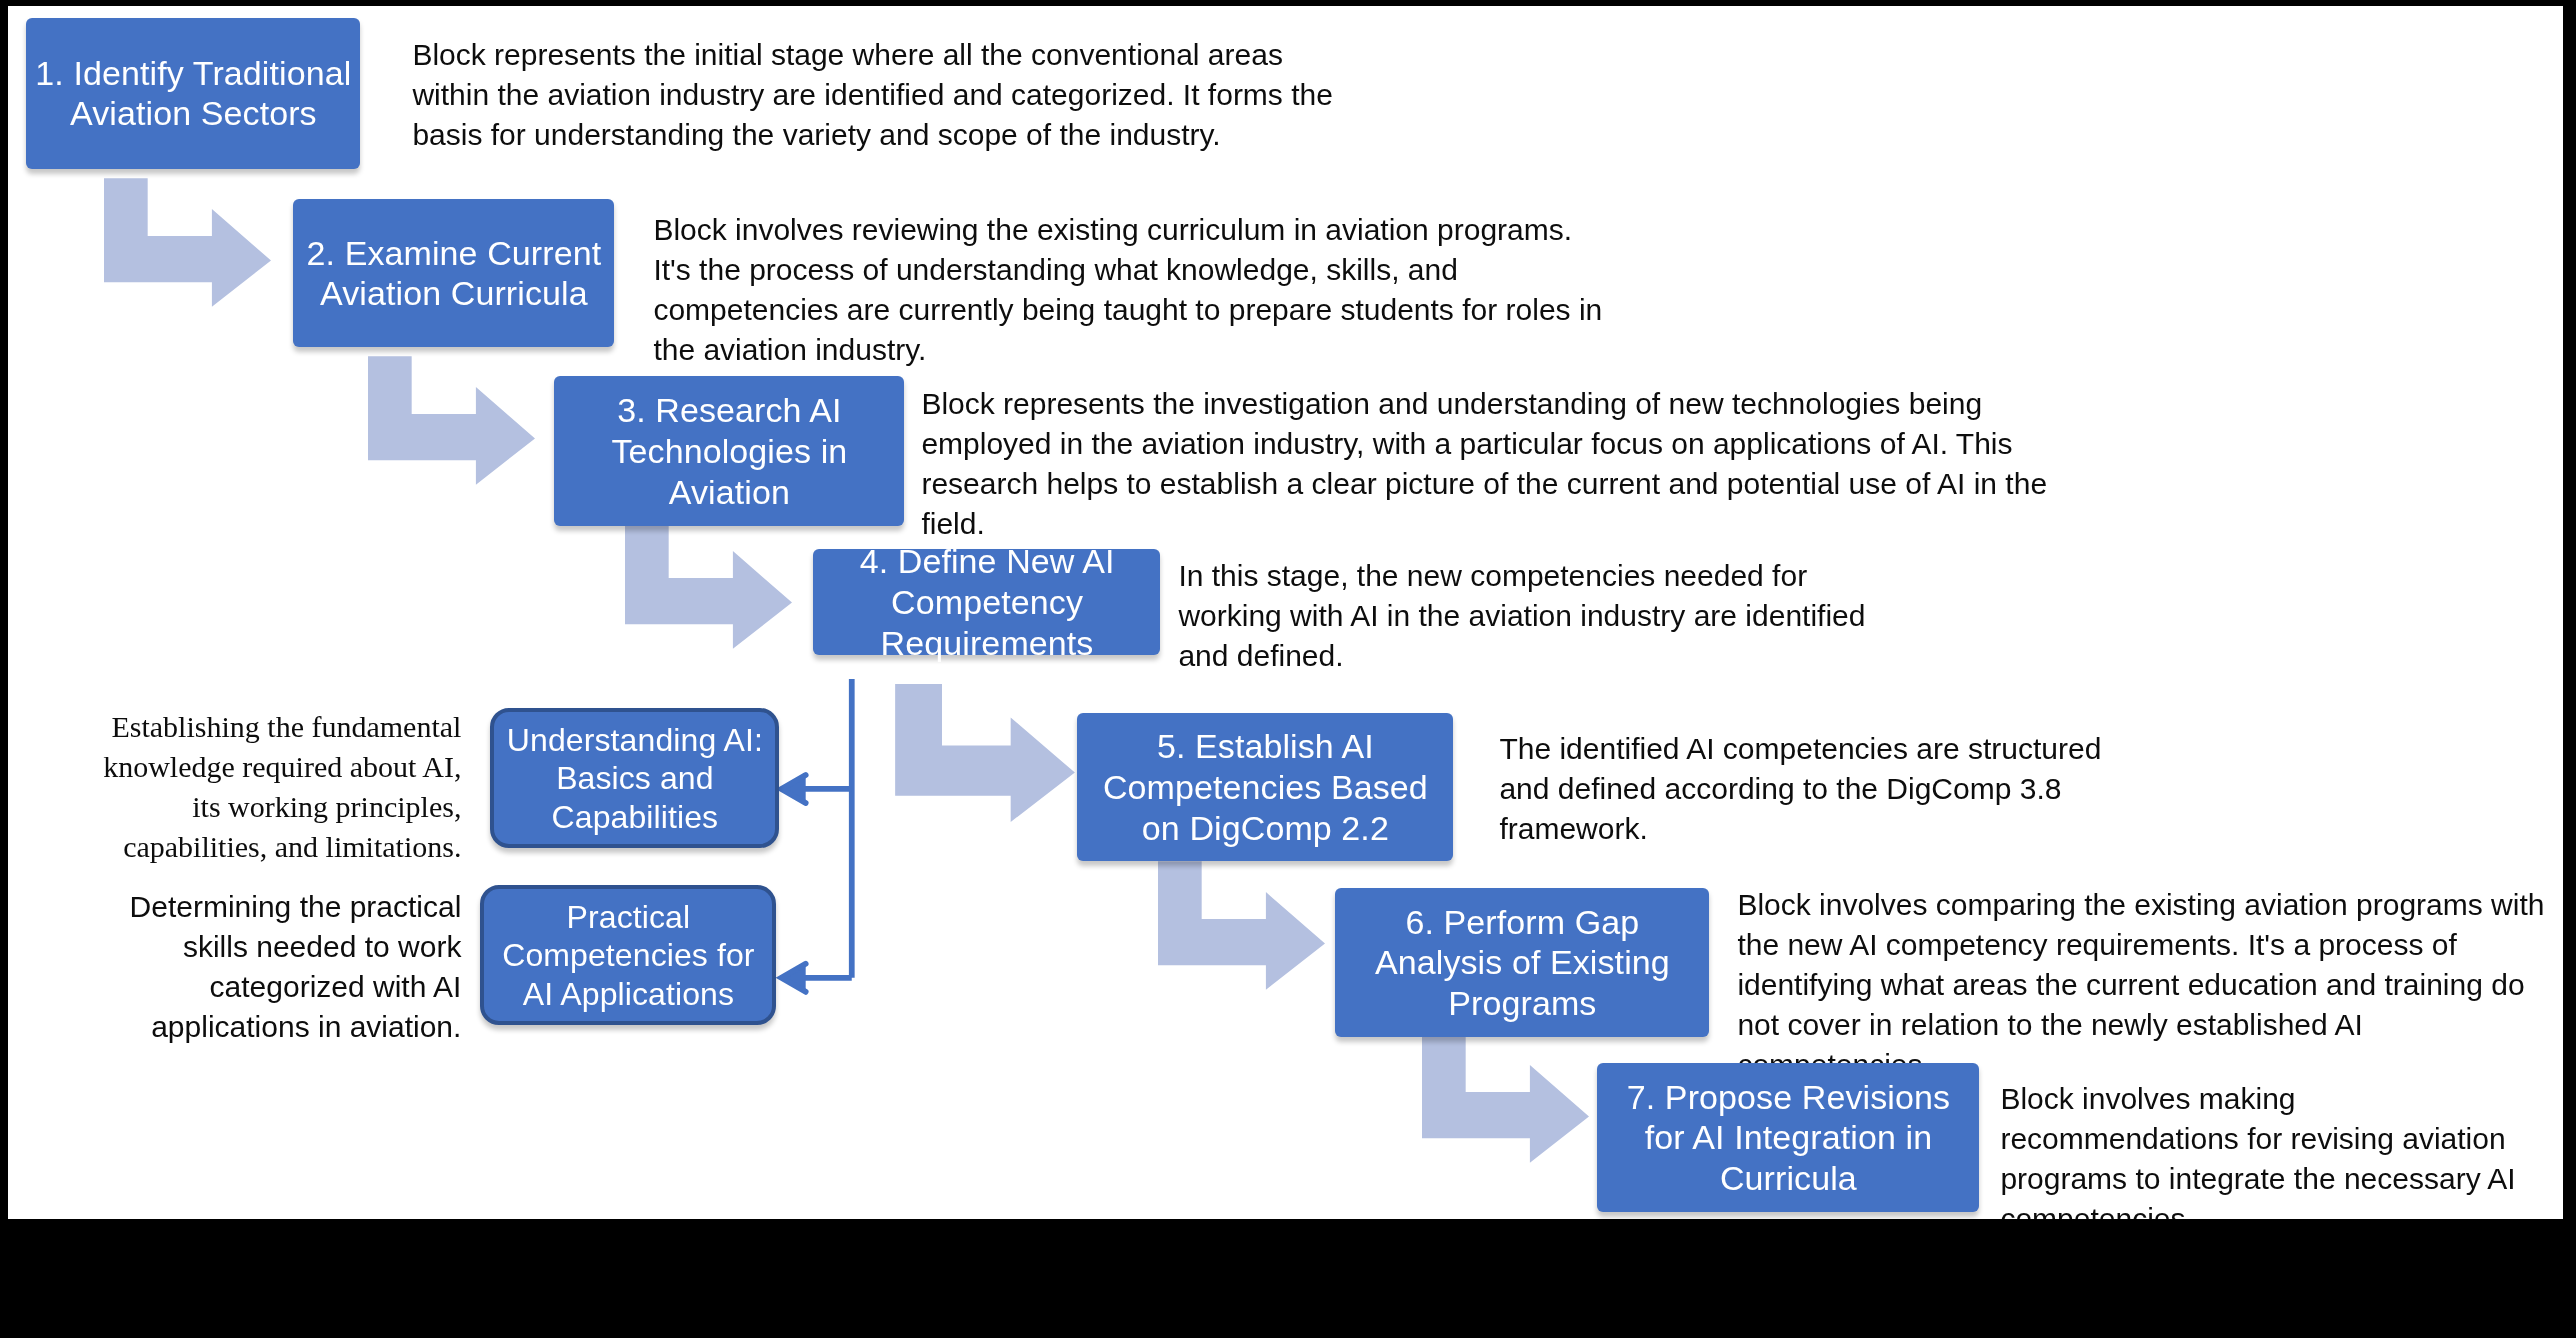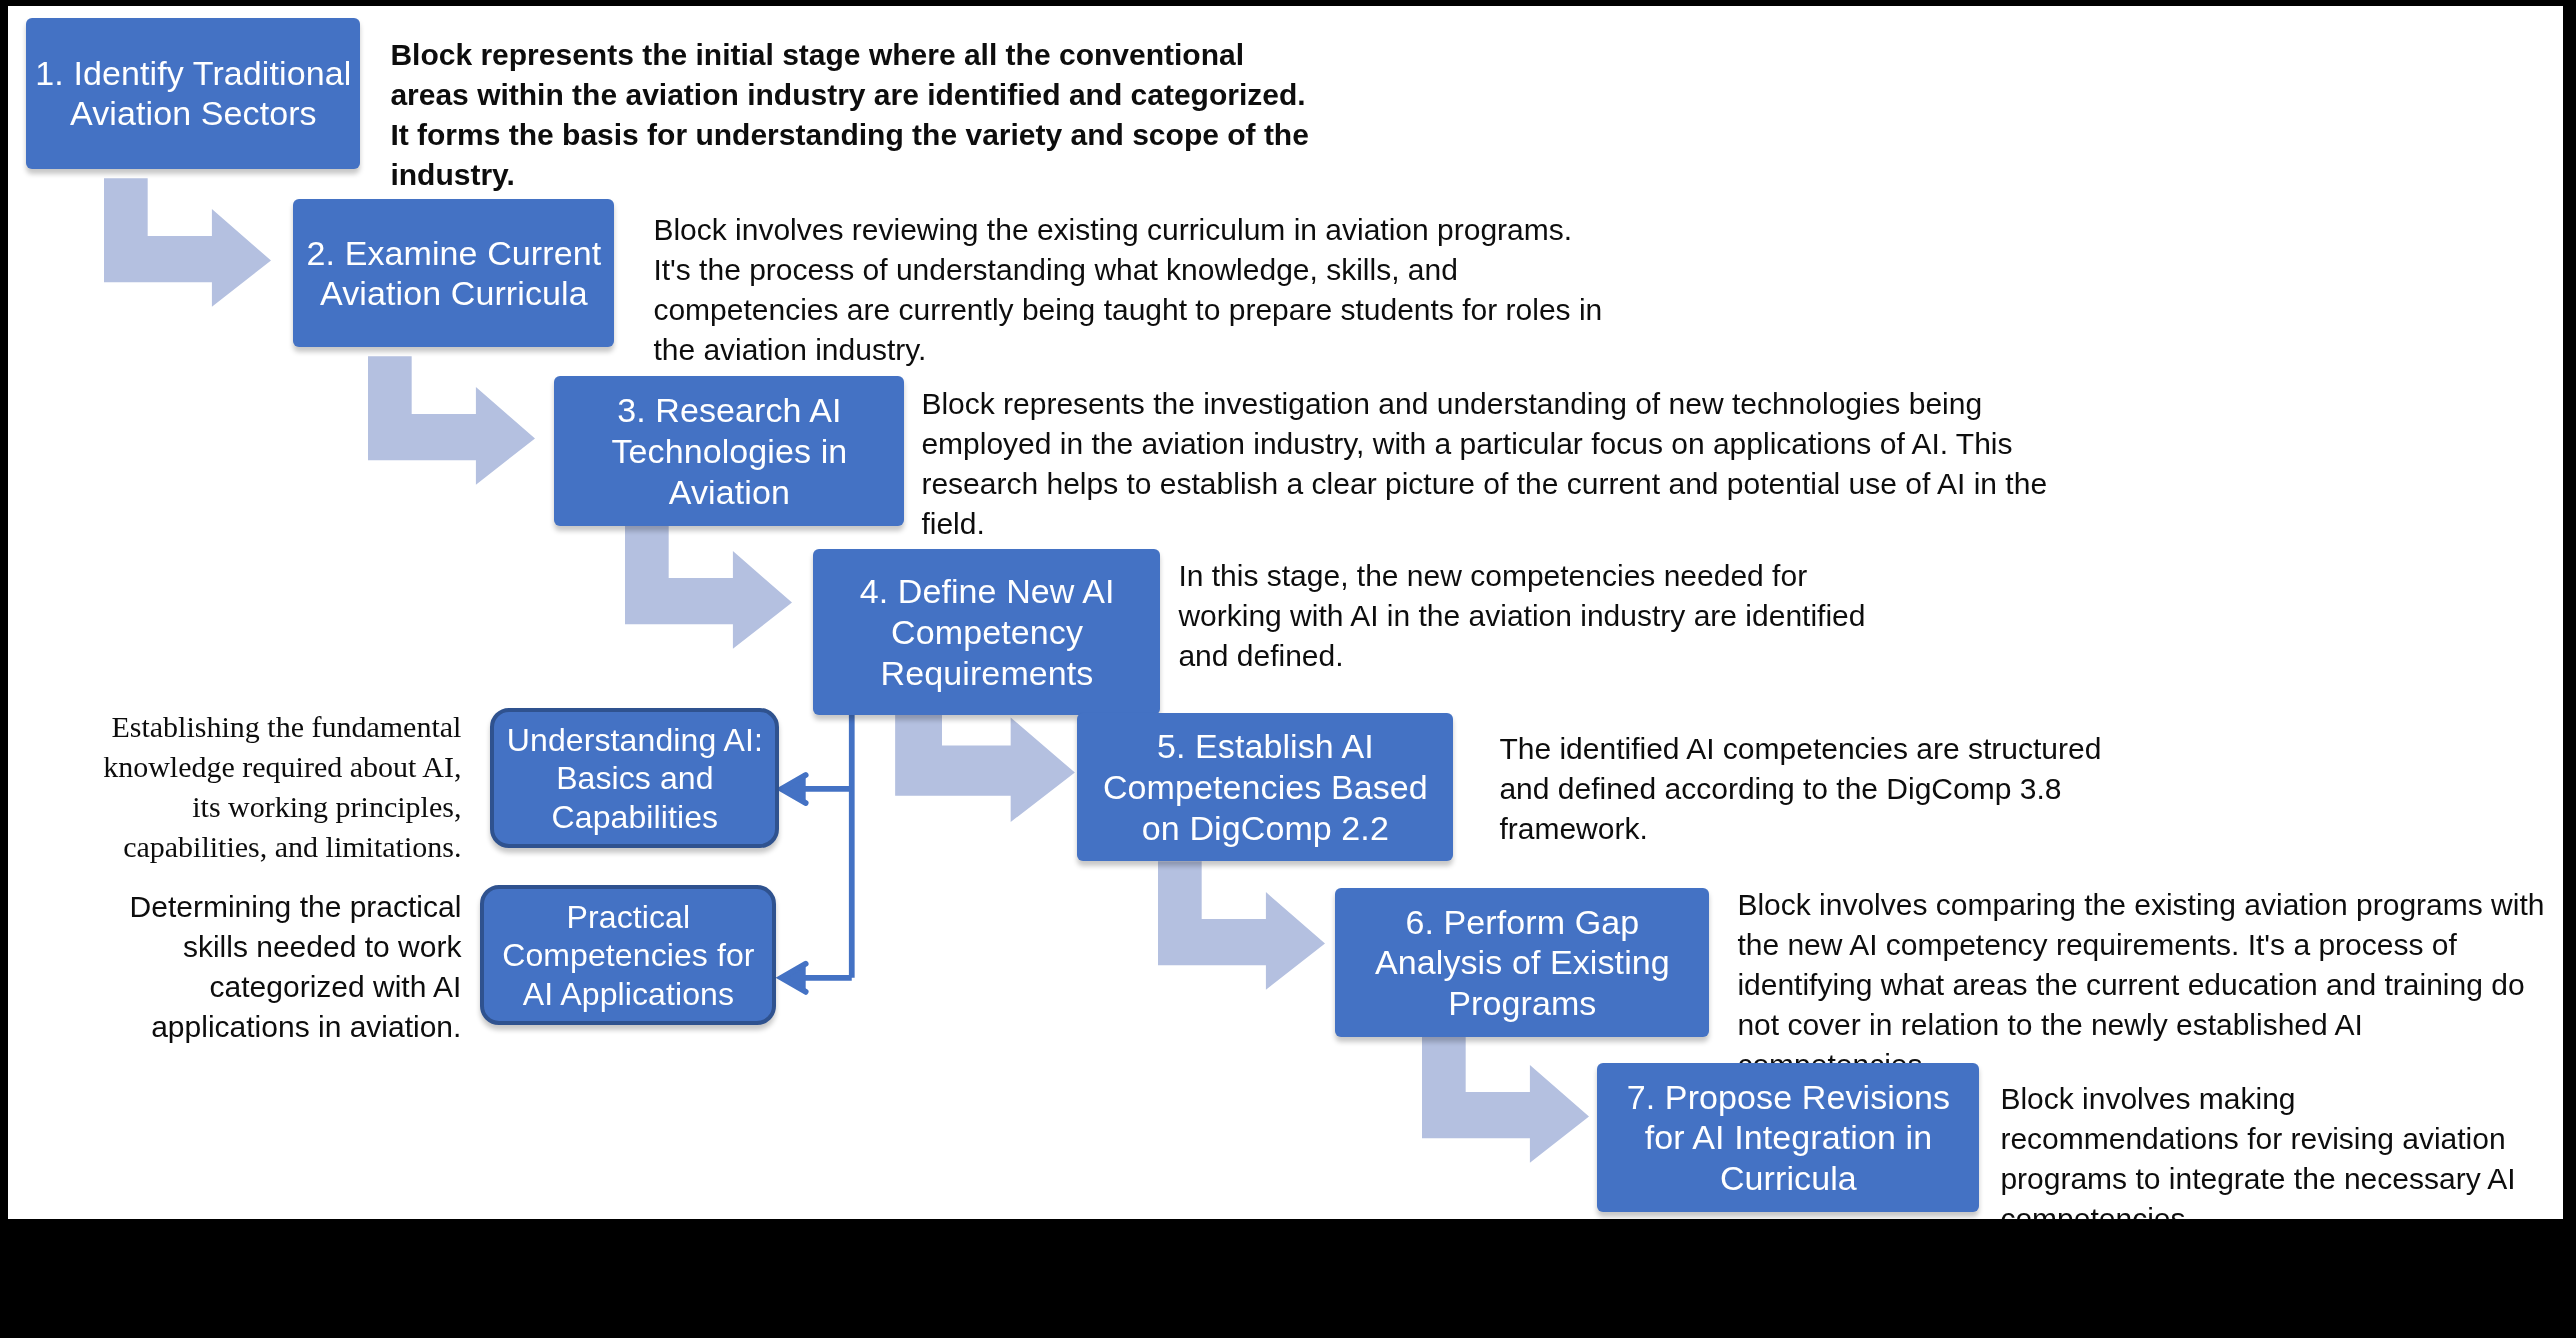--- a/index.html
+++ b/index.html
@@ -104,29 +104,29 @@
         <path d="M24,172 L62,150 L62,194 Z" fill="#4472C4"></path>
         <path d="M24,467 L62,445 L62,489 Z" fill="#4472C4"></path>
         <g fill="none" stroke="#4472C4" stroke-width="9" stroke-linecap="round">
           <path d="M62,150 L24,172 L62,194"></path>
           <path d="M62,445 L24,467 L62,489"></path>
         </g>
       </svg>
     </div>
 
     <div class="block" style="left:18px;top:11.6px;width:334px;height:151px;">1. Identify Traditional Aviation Sectors</div>
-    <div class="desc" style="left:382px;top:29px;width:938px;font-weight:bold;">Block represents the initial stage where all the conventional areas within the aviation industry are identified and categorized. It forms the basis for understanding the variety and scope of the industry.</div>
+    <div class="desc" style="left:404px;top:29px;width:938px;">Block represents the initial stage where all the conventional areas within the aviation industry are identified and categorized. It forms the basis for understanding the variety and scope of the industry.</div>
 
     <div class="block" style="left:285px;top:193px;width:321px;height:148px;">2. Examine Current Aviation Curricula</div>
     <div class="desc" style="left:645px;top:204px;width:964px;">Block involves reviewing the existing curriculum in aviation programs. It's the process of understanding what knowledge, skills, and competencies are currently being taught to prepare students for roles in the aviation industry.</div>
 
     <div class="block" style="left:546px;top:370px;width:350px;height:150px;">3. Research AI Technologies in Aviation</div>
     <div class="desc" style="left:913px;top:378px;width:1144px;">Block represents the investigation and understanding of new technologies being employed in the aviation industry, with a particular focus on applications of AI. This research helps to establish a clear picture of the current and potential use of AI in the field.</div>
 
-    <div class="block" style="left:805px;top:543px;width:347px;height:166px;padding-left:8px;">4. Define New AI Competency Requirements</div>
+    <div class="block" style="left:805px;top:543px;width:347px;height:106px;padding-left:8px;">4. Define New AI Competency Requirements</div>
     <div class="desc" style="left:1170px;top:550px;width:720px;">In this stage, the new competencies needed for working with AI in the aviation industry are identified and defined.</div>
 
     <div class="desc right-al" style="left:61px;top:701px;width:392px;font-family:Liberation Serif, serif;">Establishing the fundamental knowledge required about AI, its working principles, capabilities, and limitations.</div>
     <div class="block sub" style="left:482px;top:702px;width:289px;height:140px;">Understanding AI: Basics and Capabilities</div>
 
     <div class="desc right-al" style="left:103px;top:881px;width:350px;">Determining the practical skills needed to work categorized with AI applications in aviation.</div>
     <div class="block sub" style="left:472px;top:879px;width:296px;height:140px;">Practical Competencies for AI Applications</div>
 
     <div class="block" style="left:1069px;top:707px;width:376px;height:148px;">5. Establish AI Competencies Based on DigComp 2.2</div>
     <div class="desc" style="left:1491px;top:723px;width:643px;">The identified AI competencies are structured and defined according to the DigComp 3.8 framework.</div>

